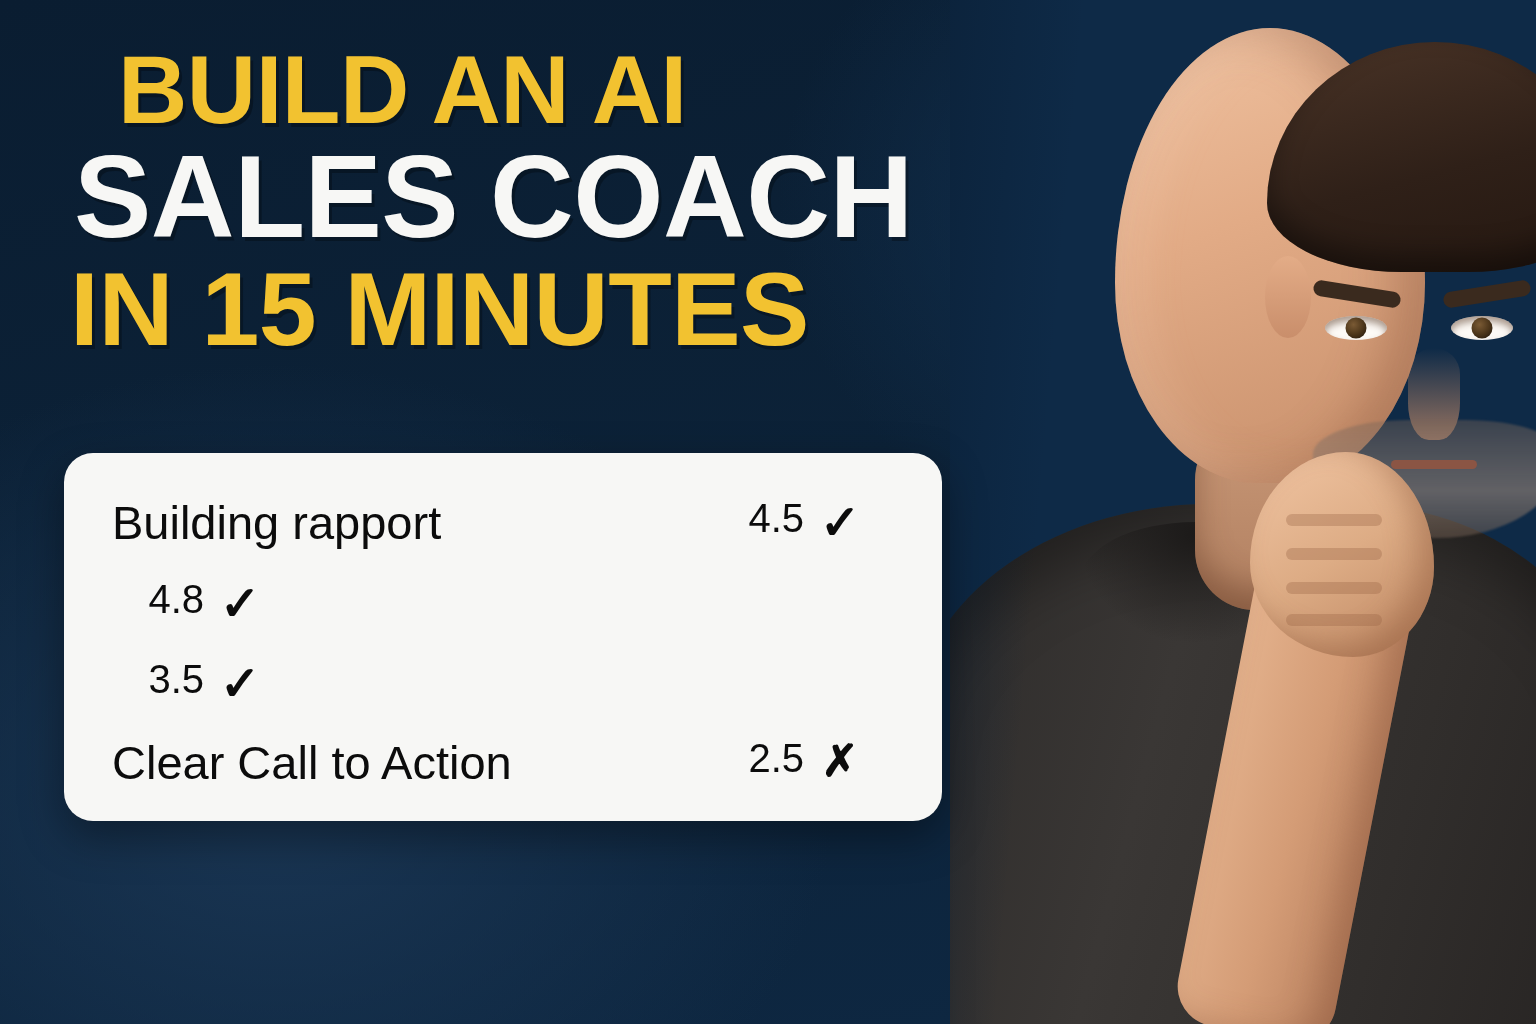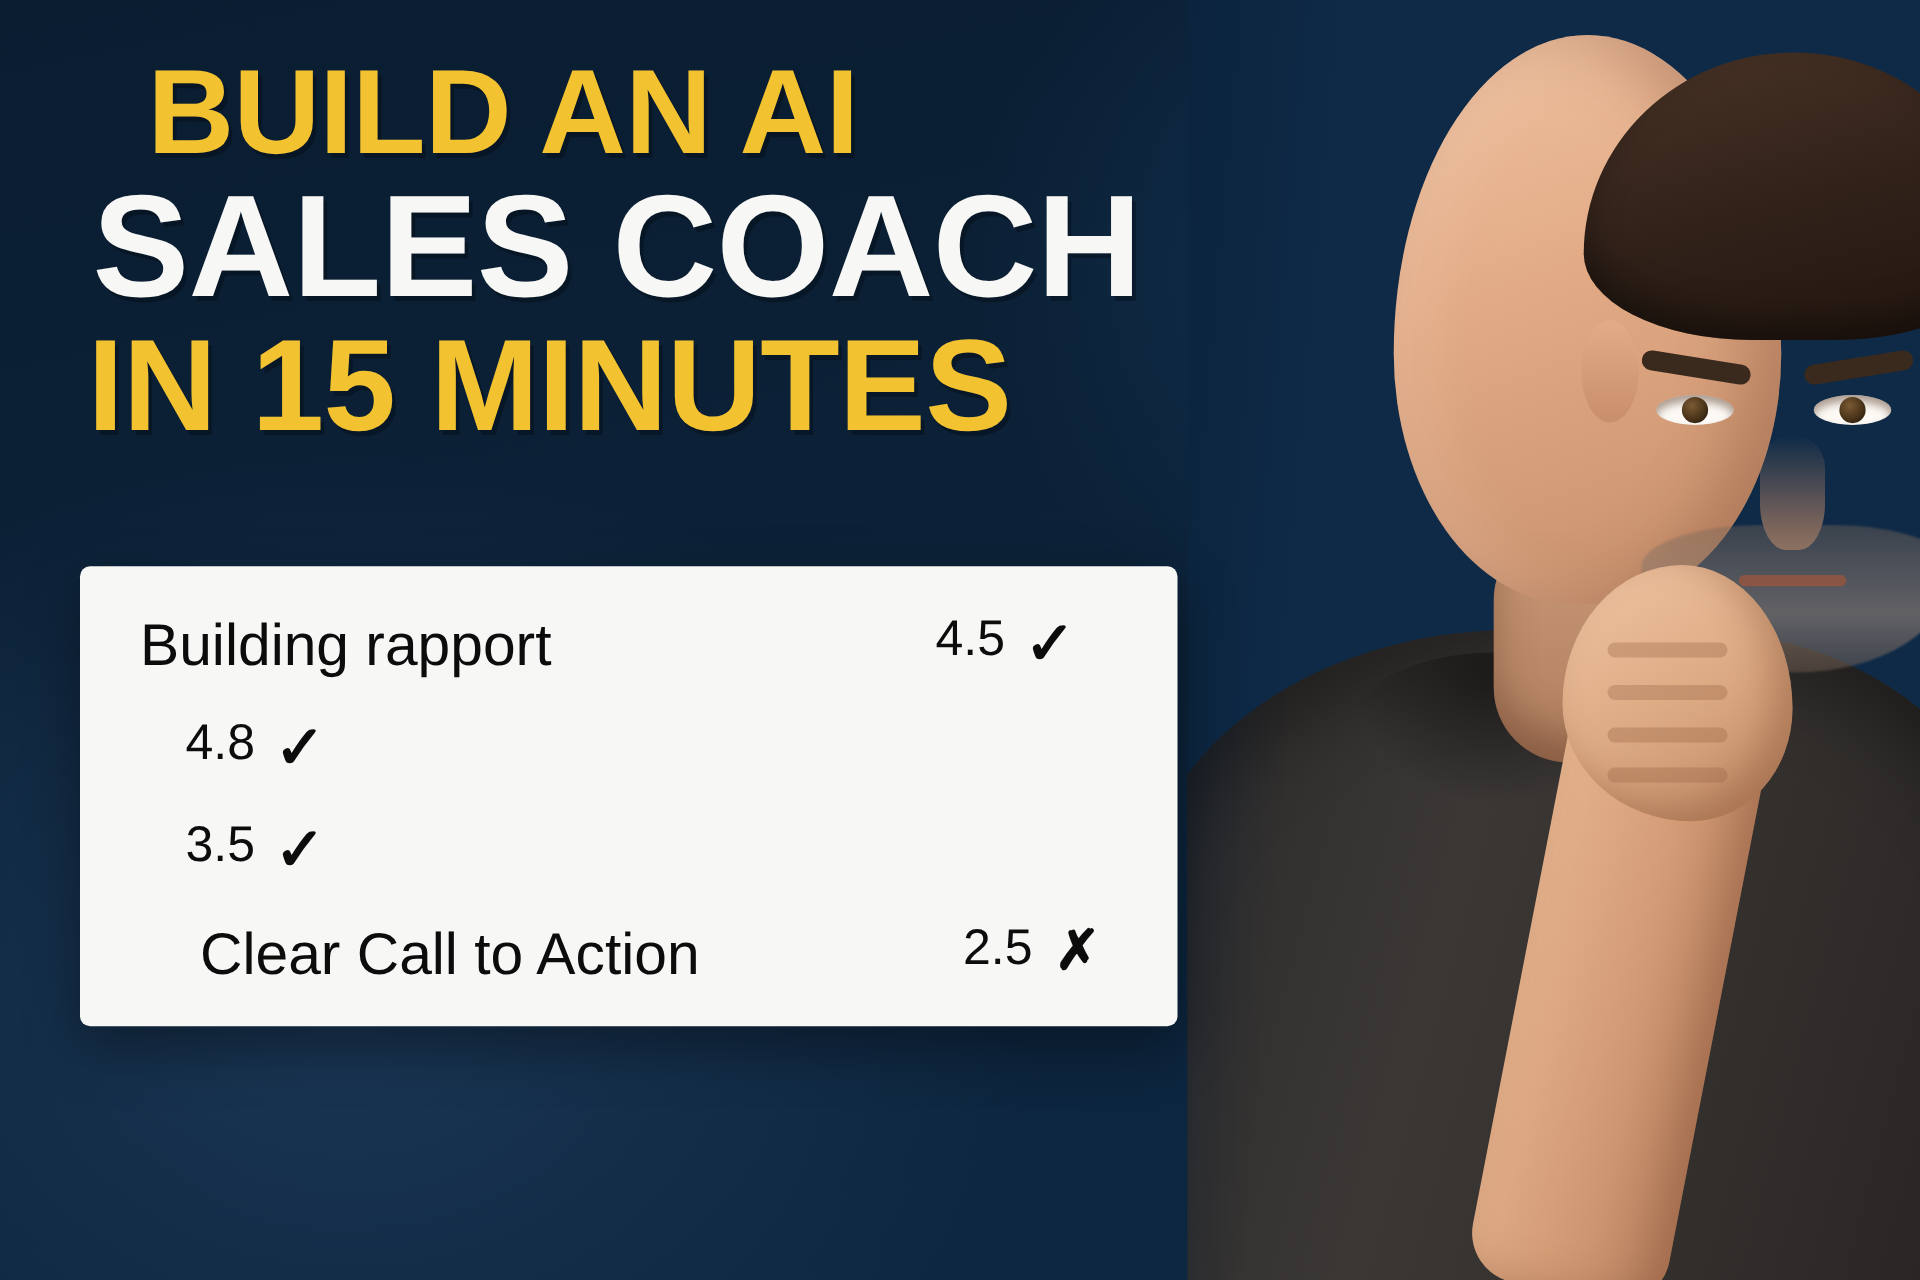--- a/index.html
+++ b/index.html
@@ -191,33 +191,33 @@
   .hl-1 { font-size:96px; color:#f2c230; transform:scaleX(1.0); }
   .hl-2 { font-size:116px; color:#f7f7f5; margin-top:6px; margin-left:-44px; }
   .hl-3 { font-size:104px; color:#f2c230; margin-top:6px; margin-left:-48px; }
 
   
   .card {
     position:absolute;
     left:64px; top:453px;
     width:878px; height:368px;
     background:#f7f7f5;
-    border-radius:8px;
+    border-radius:29px;
     box-shadow:0 16px 44px rgba(0,0,0,.38);
     padding:36px 44px 30px 48px;
     display:flex;
     flex-direction:column;
-    justify-content:space-between;
+    justify-content:flex-end;
   }
   .row {
     display:flex;
     align-items:flex-start;
     margin-bottom:26px;
   }
-  .row:last-child { margin-bottom:0;margin-left:48px; }
+  .row:last-child { margin-bottom:0; }
   .row-label {
     flex:1;
     font-family:"Liberation Sans Narrow","Liberation Sans", sans-serif;
     font-size:47px;
     line-height:1.16;
     color:#0c0c0c;
     padding-right:18px;
     max-width:600px;
   }
   .row-score {

